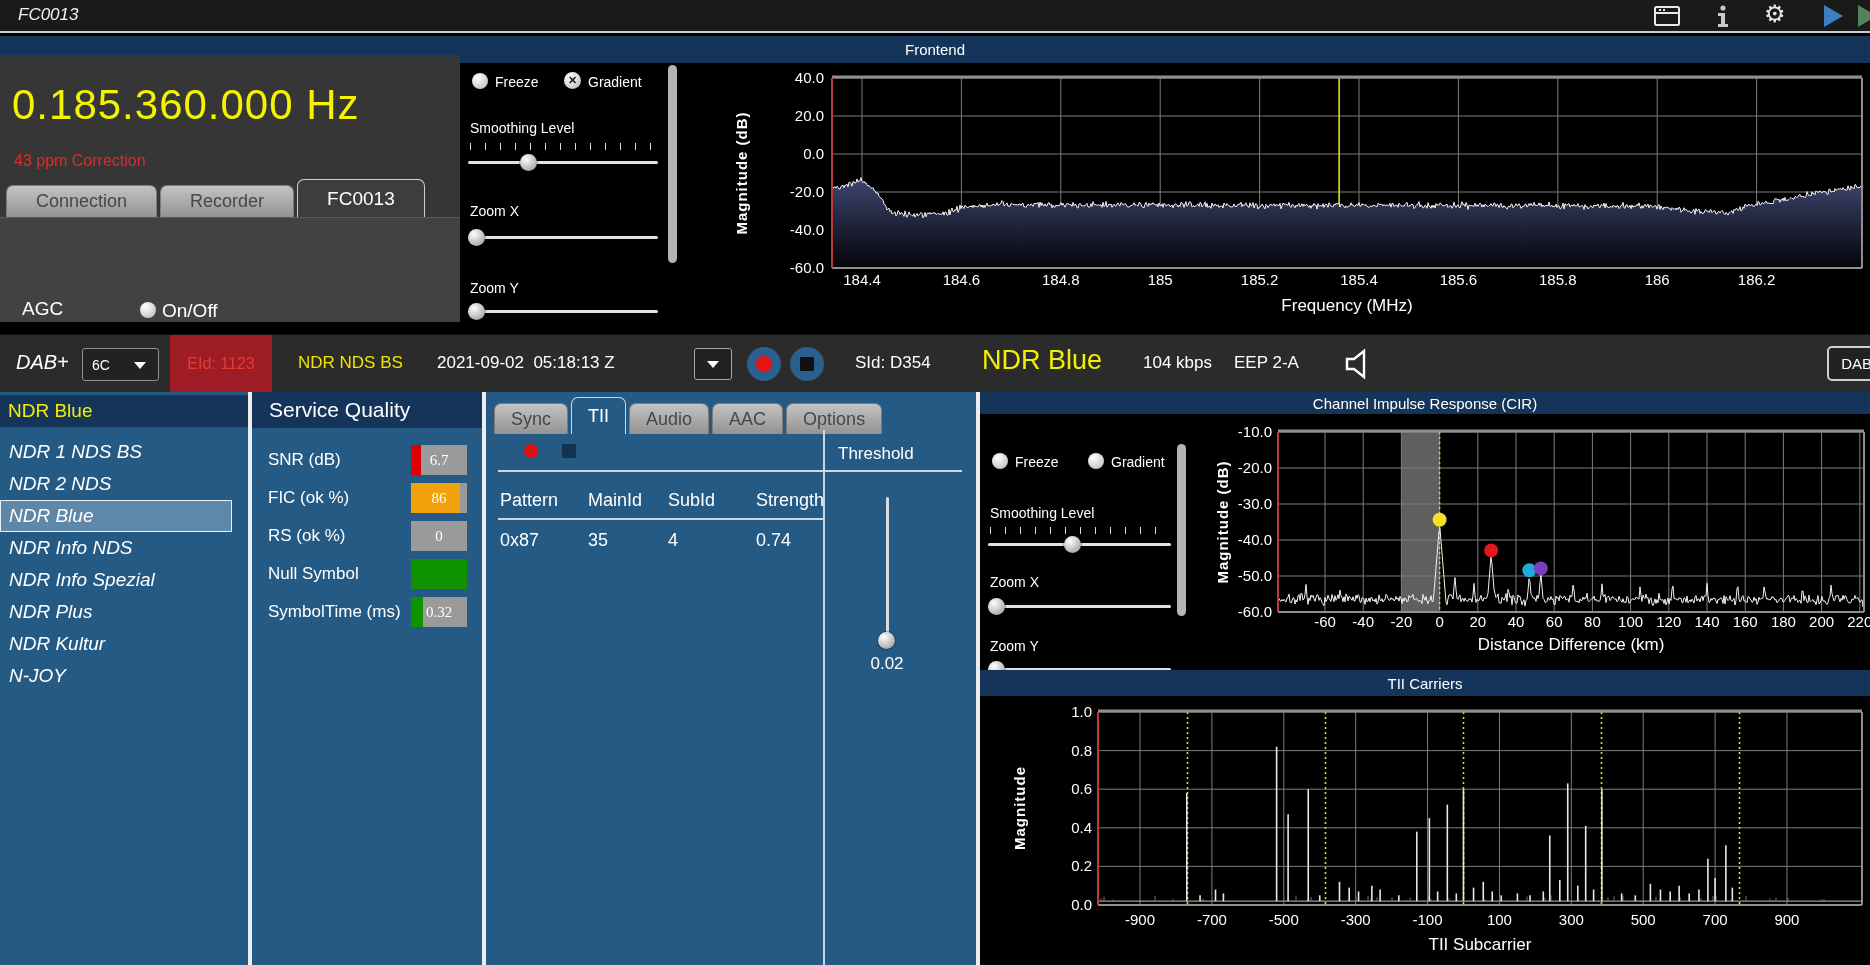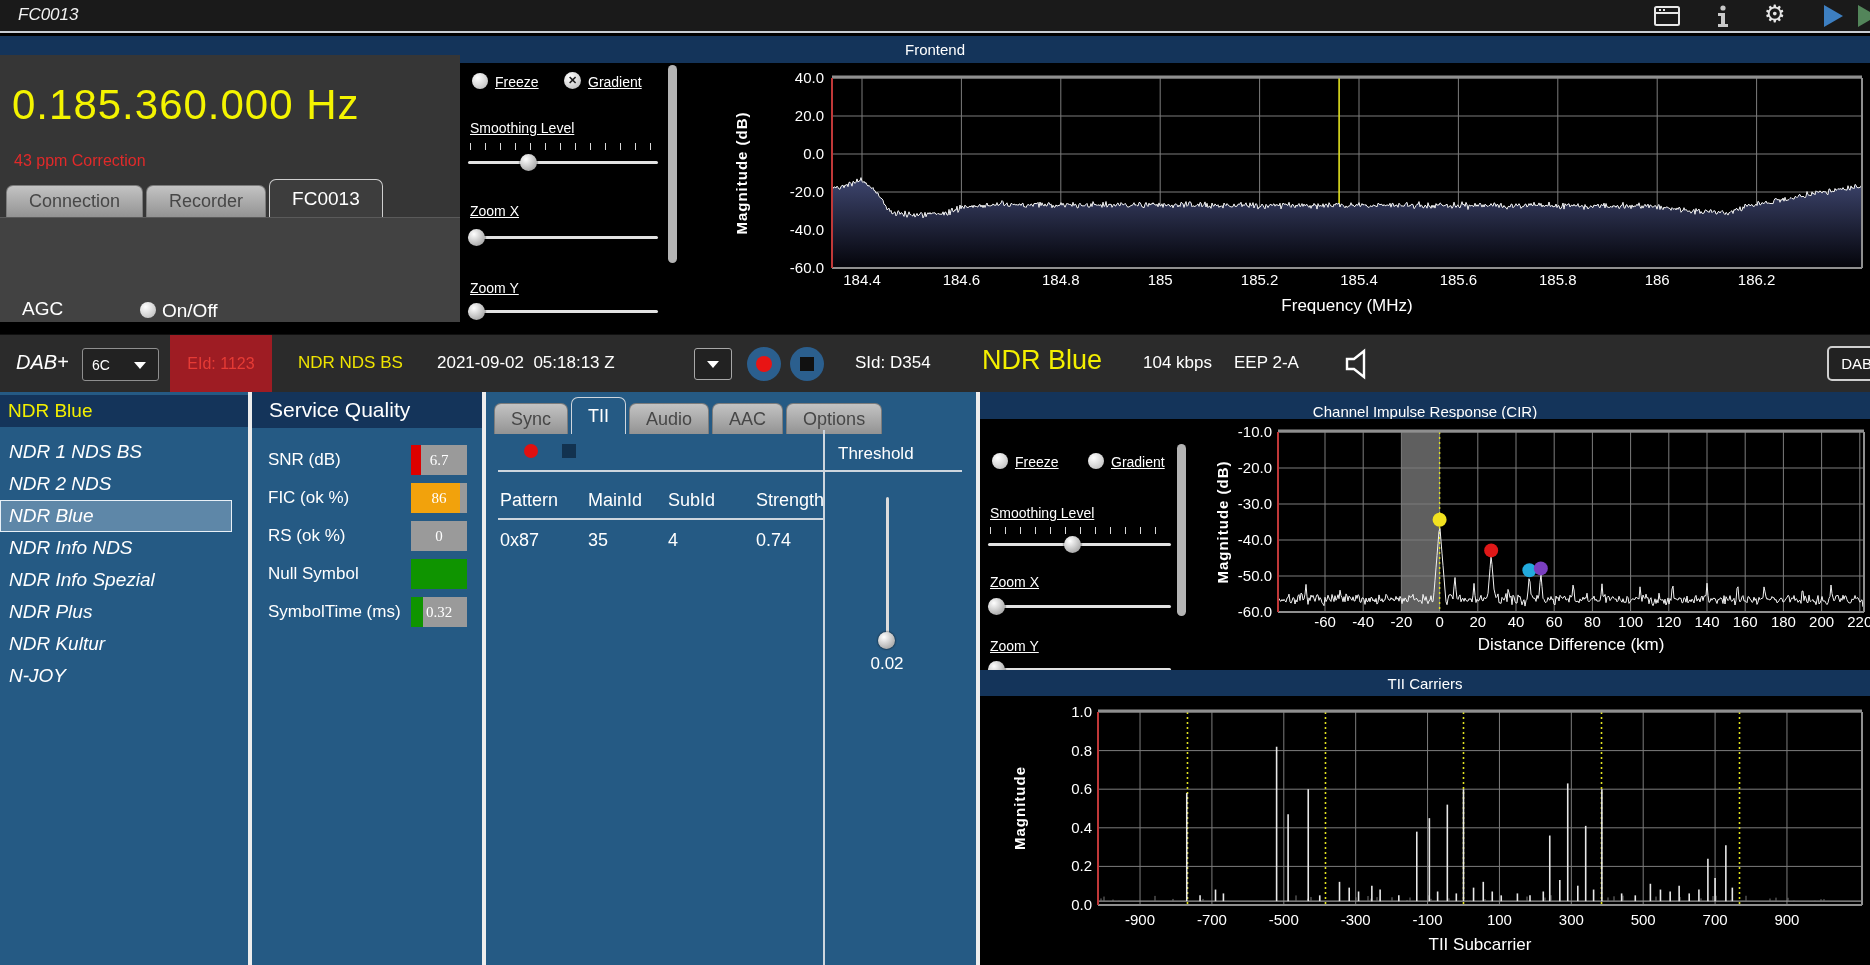--- a/index.html
+++ b/index.html
@@ -15,36 +15,36 @@
   .play.green{border-left-color:#53855a;}
 
   
   .hdrbar{position:absolute;background:#14345a;color:#fff;font-size:15px;display:flex;align-items:center;justify-content:center;}
 
   
   .left-panel{position:absolute;left:0;top:55px;width:460px;height:267px;background:#363636;}
   .freq{position:absolute;left:12px;top:26px;color:#f4f400;font-size:42px;letter-spacing:1px;white-space:nowrap;}
   .corr{position:absolute;left:14px;top:97px;color:#e02a2a;font-size:16px;}
   .fe-tabs{position:absolute;left:6px;top:124px;height:38px;display:flex;align-items:flex-end;}
-  .tab{height:32px;padding:0 22px;display:flex;align-items:center;justify-content:center;font-size:18px;
+  .tab{height:32px;padding:0 29px;display:flex;align-items:center;justify-content:center;font-size:18px;
        color:#474747;background:linear-gradient(#c3c3c3,#939393);border:1px solid #7c7c7c;border-bottom:none;
        border-radius:7px 7px 0 0;margin-right:3px;}
   .tab.active{height:38px;background:#3d3d3d;color:#fff;border:1px solid #cfcfcf;border-bottom:none;font-size:19px;}
   .fe-tabcontent{position:absolute;left:0;top:162px;width:460px;height:105px;background:#424242;border-top:1px solid #5a5a5a;}
   .ctl-label{color:#fff;font-size:19px;position:absolute;}
   .radio{width:16px;height:16px;border-radius:50%;background:radial-gradient(circle at 35% 30%,#ffffff,#b5b5b5);display:inline-block;position:absolute;}
   .xcheck{width:17px;height:17px;border-radius:50%;background:radial-gradient(circle at 35% 30%,#ffffff,#b5b5b5);position:absolute;display:flex;align-items:center;justify-content:center;font-size:11px;font-weight:bold;color:#1b1b1b;}
   .track{position:absolute;height:3px;background:#e2e2e2;border-radius:2px;}
   .vtrack{position:absolute;width:3px;background:#dcdcdc;border-radius:2px;}
   .knob{position:absolute;width:17px;height:17px;border-radius:50%;background:radial-gradient(circle at 35% 30%,#ffffff,#8f8f8f);box-shadow:0 0 2px #000;}
   .ticks{position:absolute;height:7px;background:repeating-linear-gradient(90deg,#d8d8d8 0 1px,transparent 1px 15px);}
   .scrollpill{position:absolute;width:9px;background:#b4b4b4;border-radius:5px;}
 
   .fe-controls{position:absolute;left:460px;top:63px;width:230px;height:267px;background:#000;}
-  .fe-controls .ctl-label,.cir-controls .ctl-label{font-size:14px;text-decoration:underline;}
+  .fe-controls .ctl-label,.cir-controls .ctl-label{font-size:14px;}
 
   
   .dab-bar{position:absolute;left:0;top:334px;width:1870px;height:58px;background:#2b2b2b;border-top:1px solid #101010;}
   .dabplus{position:absolute;left:16px;top:16px;color:#fff;font-style:italic;font-size:20px;}
   .chan-select{position:absolute;left:82px;top:13px;width:77px;height:33px;background:#222;border:1px solid #8f8f8f;border-radius:3px;color:#fff;font-size:14px;display:flex;align-items:center;padding-left:9px;}
   .tri-down{width:0;height:0;border-style:solid;border-width:7px 6px 0 6px;border-color:#fff transparent transparent transparent;}
   .chan-select .tri-down{position:absolute;right:12px;top:13px;}
   .eid-block{position:absolute;left:170px;top:0;width:102px;height:58px;background:#9e1c23;display:flex;align-items:center;justify-content:center;color:#e63b35;font-size:16px;}
   .ensemble{position:absolute;left:298px;top:18px;color:#efe400;font-size:17px;}
   .datetime{position:absolute;left:437px;top:18px;color:#fff;font-size:17px;white-space:pre;}
@@ -87,21 +87,21 @@
   .tii-cols,.tii-row{position:absolute;left:0;width:340px;color:#fff;font-size:18px;}
   .tii-cols{top:98px;}
   .tii-row{top:138px;}
   .tcell{position:absolute;top:0;}
   .tunderline{position:absolute;left:12px;top:126px;width:326px;height:2px;background:#cdd6de;}
   .tii-vdiv{position:absolute;left:337px;top:38px;width:2px;height:535px;background:#cdd6de;}
   .thr-label{position:absolute;left:352px;top:52px;color:#fff;font-size:17px;}
   .thr-val{position:absolute;left:371px;top:262px;color:#fff;font-size:17px;width:60px;text-align:center;}
 
   .right-section{position:absolute;left:980px;top:392px;width:890px;height:573px;background:#000;}
-  .cir-hdr{left:0;top:0;width:890px;height:38px;}
+  .cir-hdr{left:0;top:0;width:890px;height:22px;}
   .tiic-hdr{left:0;top:278px;width:890px;height:26px;}
   .cir-controls{position:absolute;left:0;top:27px;width:215px;height:251px;background:#000;}
   svg text{font-family:"Liberation Sans",sans-serif;}
 </style>
 </head>
 <body>
 
 <div id="root">
 
   <div class="titlebar">

